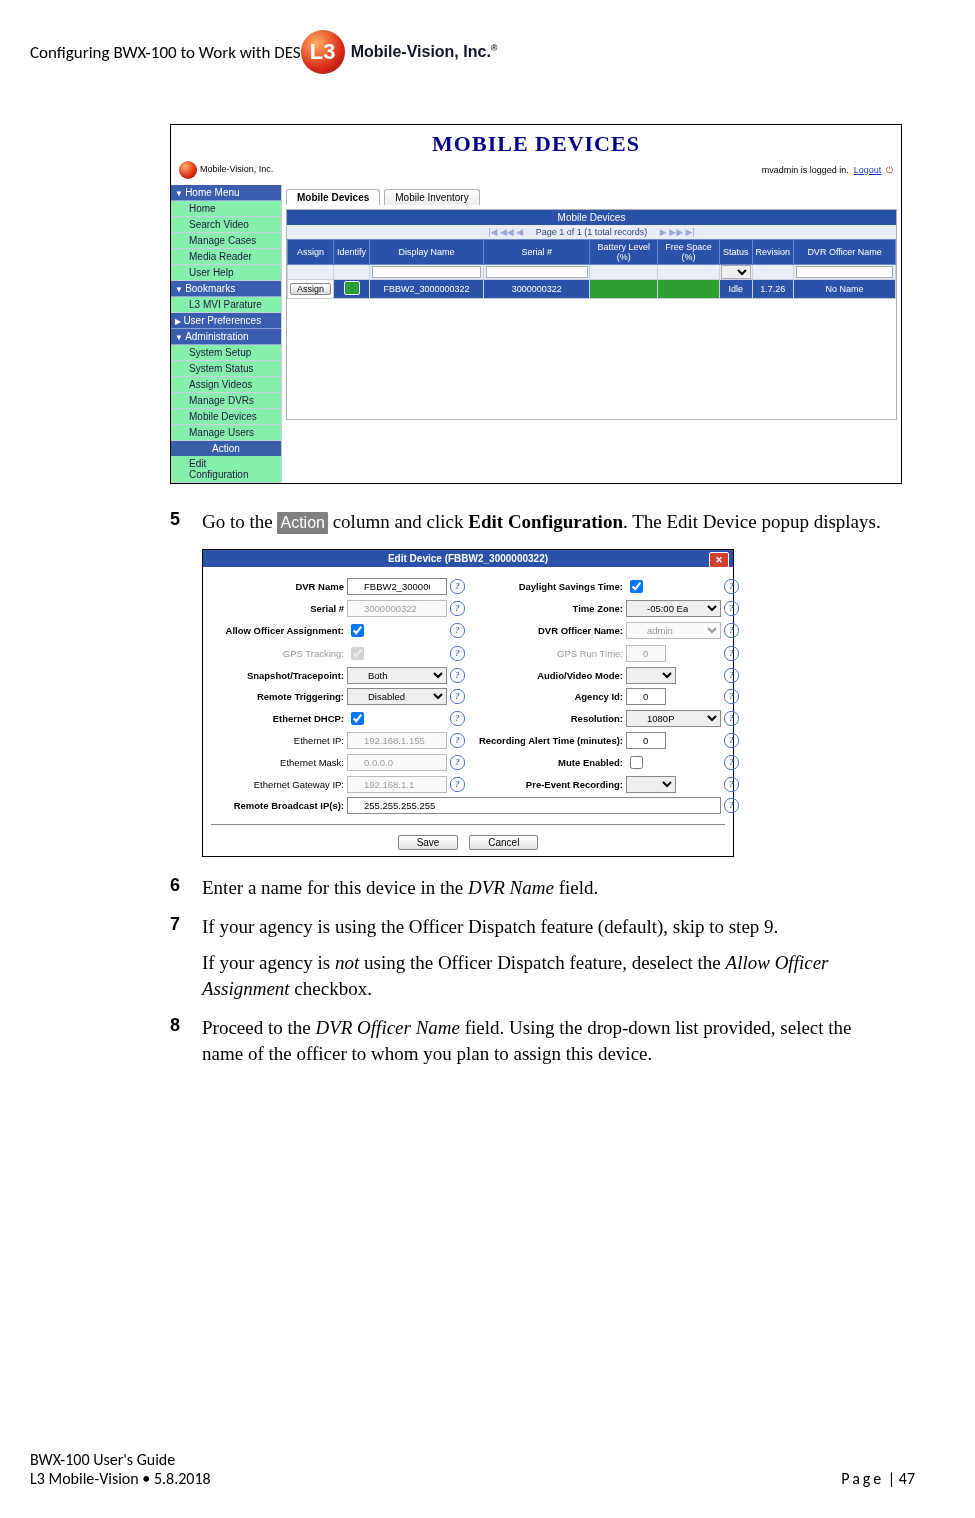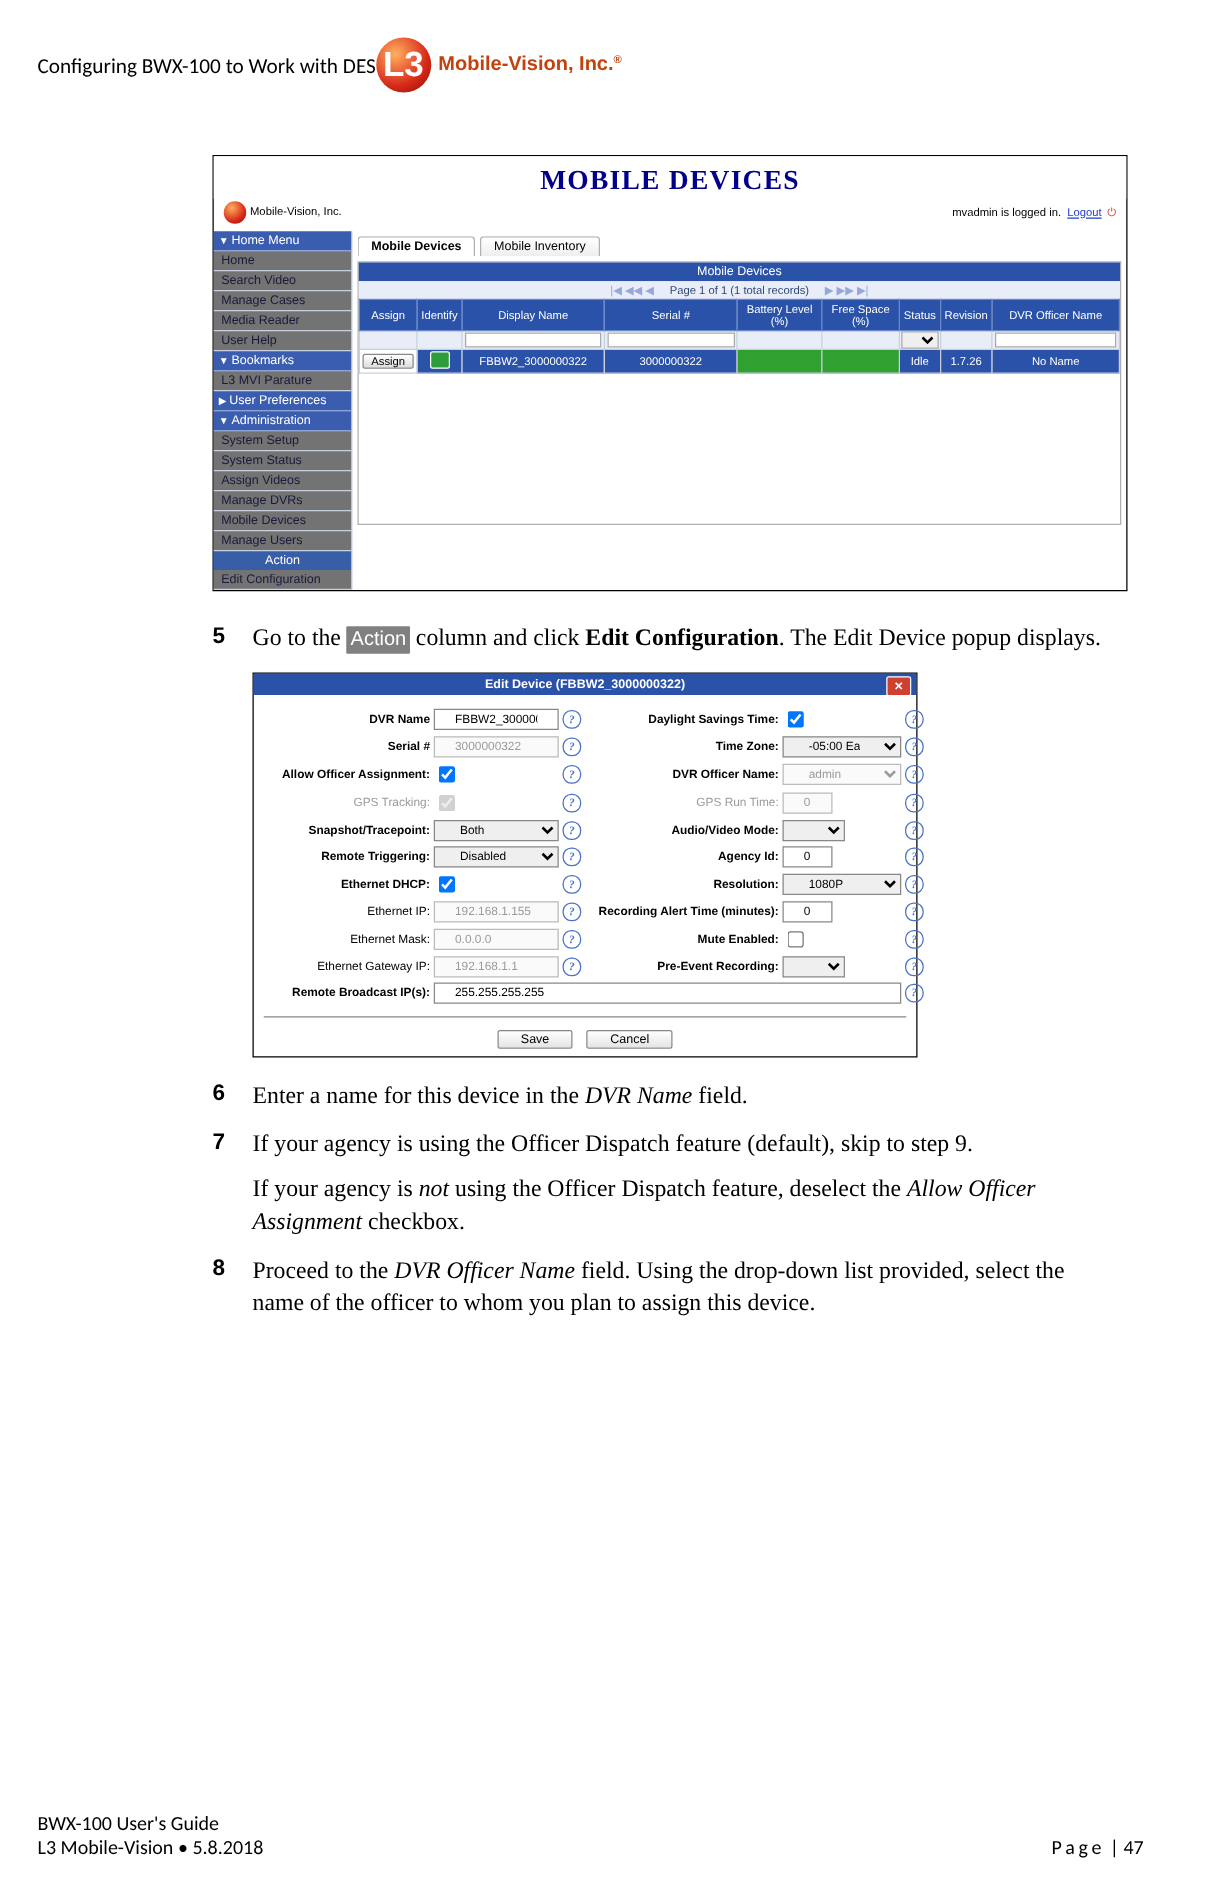--- a/index.html
+++ b/index.html
@@ -29,24 +29,24 @@
   }
   .logo {
     display: flex;
     align-items: center;
   }
   .logo-l3 {
     width: 44px; height: 44px; border-radius: 22px;
     background: radial-gradient(circle at 35% 30%, #ffb060, #d82a1a 60%, #8a0d00);
     color: #fff; font-weight: bold; font-family: Arial, sans-serif;
     display: flex; align-items: center; justify-content: center;
-    font-size: 28px;
+    font-size: 22px;
     margin-right: 6px;
   }
-  .logo-text { font-family: Arial, sans-serif; font-weight: bold; font-size: 16px; color:#c2410c; }
+  .logo-text { font-family: Arial, sans-serif; font-weight: bold; font-size: 16px; color:#0f172a; }
   .logo-text sup { font-size: 9px; }
 
   .content { margin-left: 140px; margin-right: 20px; }
 
   .screenshot1 {
     width: 730px;
     margin: 0 auto 25px auto;
     border: 1.5px solid #000;
     font-family: Arial, sans-serif;
     font-size: 10px;
@@ -83,24 +83,24 @@
   .ss1-side .sect {
     background: #3a5db0;
     color: #fff;
     font-size: 10px;
     padding: 2px 4px;
     border-bottom: 1px solid #8ba3d6;
   }
   .ss1-side .sect::before { content: "▼ "; font-size: 8px; }
   .ss1-side .sect.collapsed::before { content: "▶ "; font-size: 8px; }
   .ss1-side .item {
-    background: #737373;
+    background: #86efac;
     color: #1a1a3a;
     font-size: 10px;
-    padding: 2px 6px;
+    padding: 2px 18px;
     border-bottom: 1px solid #c8d0e0;
   }
   .ss1-side .action {
     background: #395ea8;
     color: #fff;
     text-align: center;
     font-size: 10px;
     padding: 2px;
   }
   .ss1-main { flex: 1; padding: 4px; }

